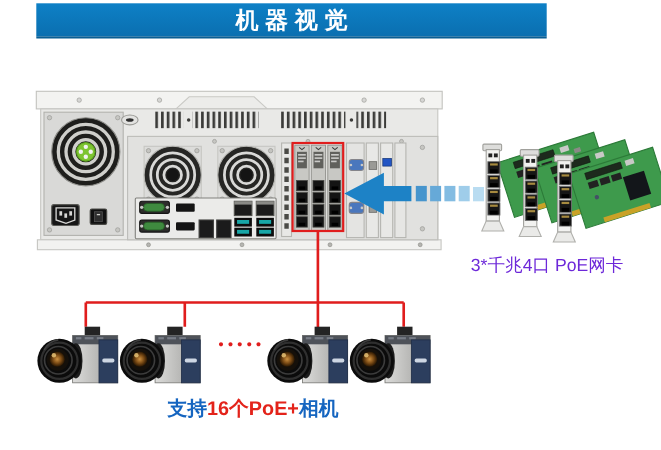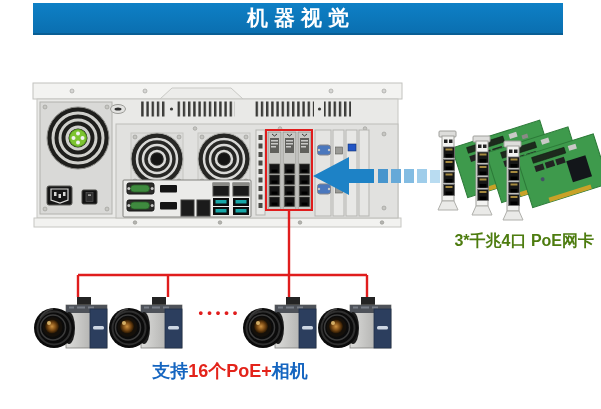--- a/index.html
+++ b/index.html
@@ -1,25 +1,25 @@
 <!DOCTYPE html>
 <html><head>
 <meta charset="utf-8">
 <style>
   html,body{margin:0;padding:0;background:#fff;}
   .stage{position:relative;width:601px;height:409px;background:#ffffff;overflow:hidden;
          font-family:"Liberation Sans","DejaVu Sans",sans-serif;}
-  .banner{position:absolute;left:33px;top:3px;width:530px;height:32px;
+  .banner{position:absolute;left:33px;top:3px;width:464px;height:32px;
           background:linear-gradient(180deg,#0e80c6,#0a6fb0);
           border-bottom:2px solid #095e94;box-sizing:border-box;
           display:flex;align-items:center;justify-content:center;}
   .banner-title{color:#ffffff;font-size:21px;font-weight:bold;letter-spacing:6px;padding-left:6px;}
   svg.art{position:absolute;left:0;top:0;}
-  .poe-caption{position:absolute;left:428px;top:231px;width:166px;text-align:right;
-               color:#4d7c0f;font-size:16px;font-weight:bold;white-space:nowrap;}
+  .poe-caption{position:absolute;left:428px;top:231px;width:166px;text-align:left;
+               color:#6d28d9;font-size:16px;font-weight:normal;white-space:nowrap;}
   .cam-caption{position:absolute;left:120px;top:359px;width:220px;text-align:center;
                font-size:18px;font-weight:bold;white-space:nowrap;}
   .cam-caption .blue{color:#1565c0;}
   .cam-caption .red{color:#e3231a;}
   .dots{position:absolute;left:194px;top:306px;width:52px;text-align:center;
         color:#e01d1d;font-size:13px;font-weight:bold;letter-spacing:4px;line-height:13px;}
 </style>
 </head>
 <body>
 

